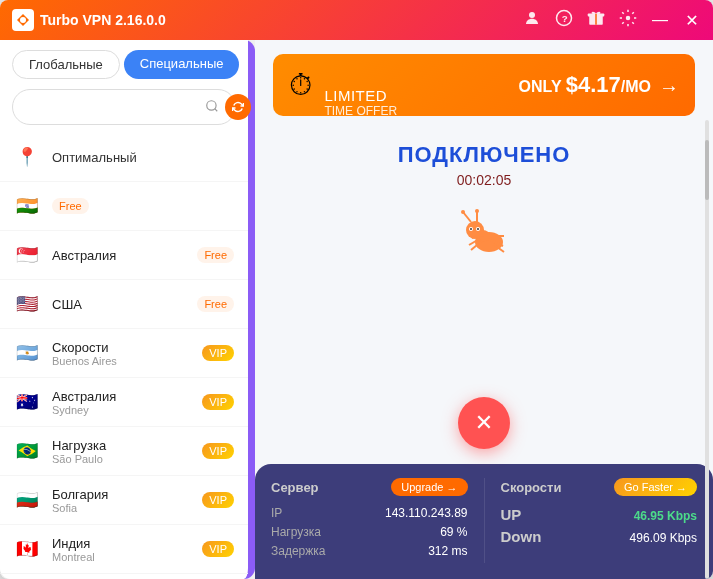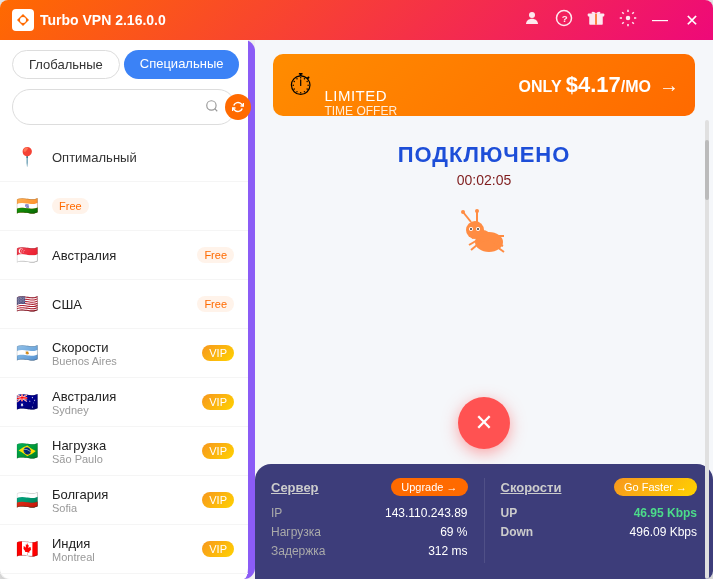--- a/index.html
+++ b/index.html
@@ -333,21 +333,20 @@
       display: flex;
       align-items: center;
       justify-content: space-between;
       margin-bottom: 10px;
     }
 
     .stats-col-title {
       color: #ccc;
       font-size: 13px;
       font-weight: 600;
-      text-decoration: underline;
     }
 
     .upgrade-btn {
       background: #ff6a00;
       color: white;
       border: none;
       border-radius: 12px;
       padding: 3px 10px;
       font-size: 11px;
       cursor: pointer;
@@ -383,21 +382,21 @@
     }
 
     .stat-value {
       color: white;
       font-size: 12px;
       font-weight: 500;
     }
 
     .stat-label-bold {
       color: #ccc;
-      font-size: 12px;
+      font-size: 15px;
       font-weight: 600;
     }
 
     .stat-value-green {
       color: #4cdb8a;
       font-size: 12px;
       font-weight: 600;
     }
 
     

